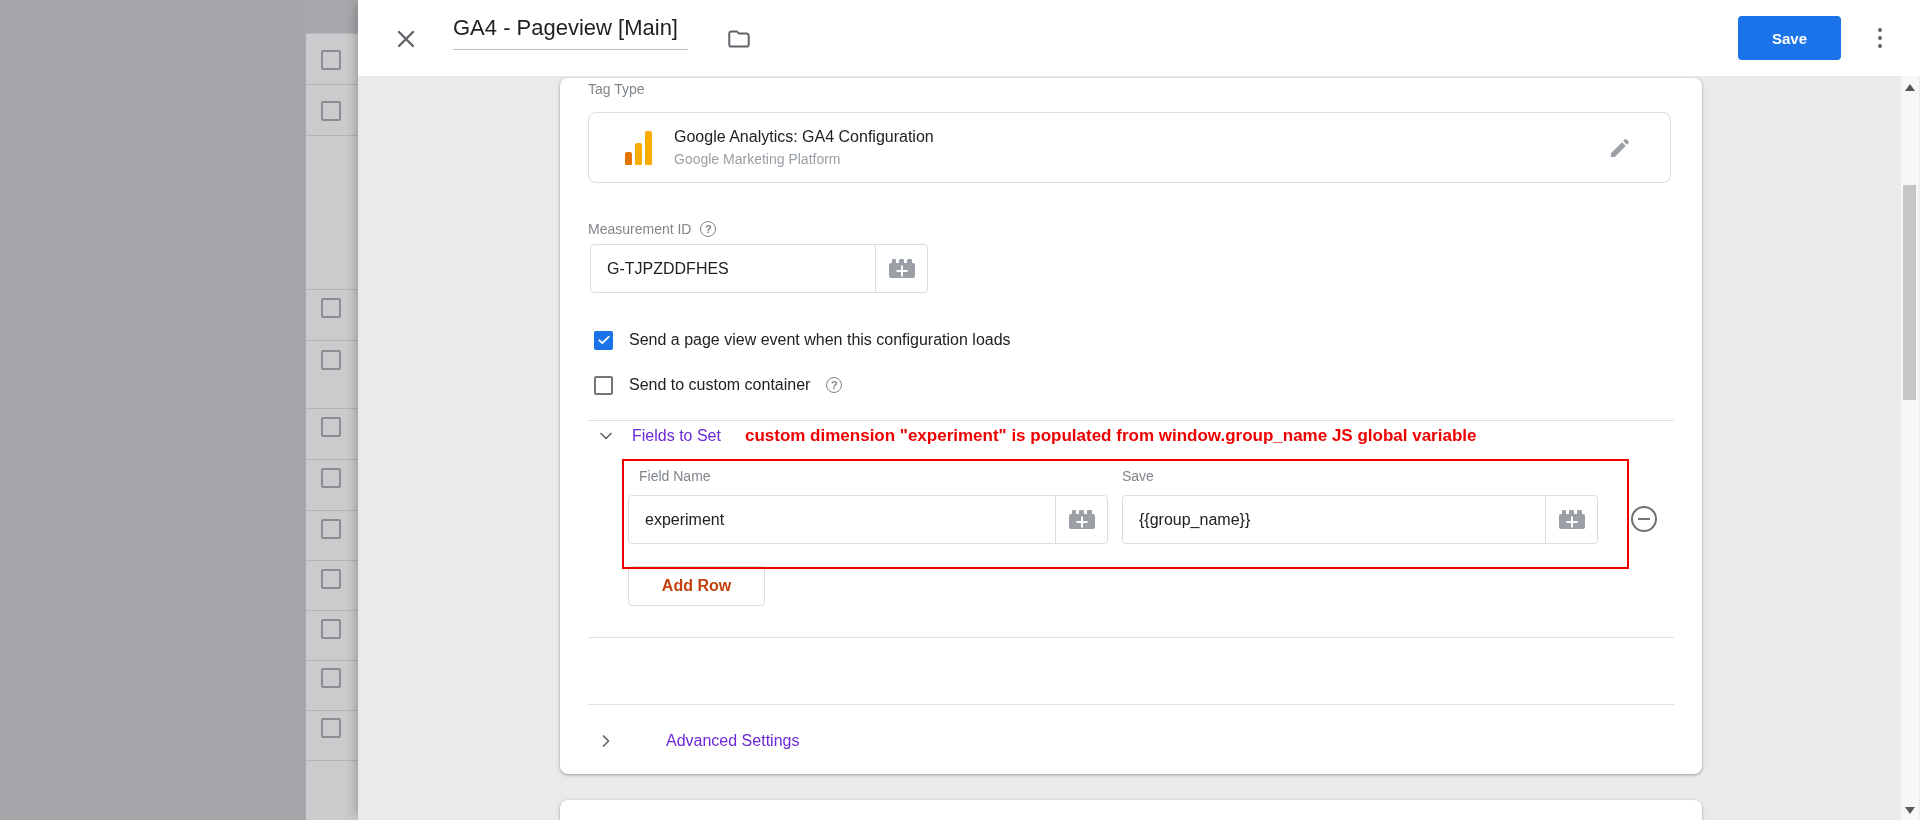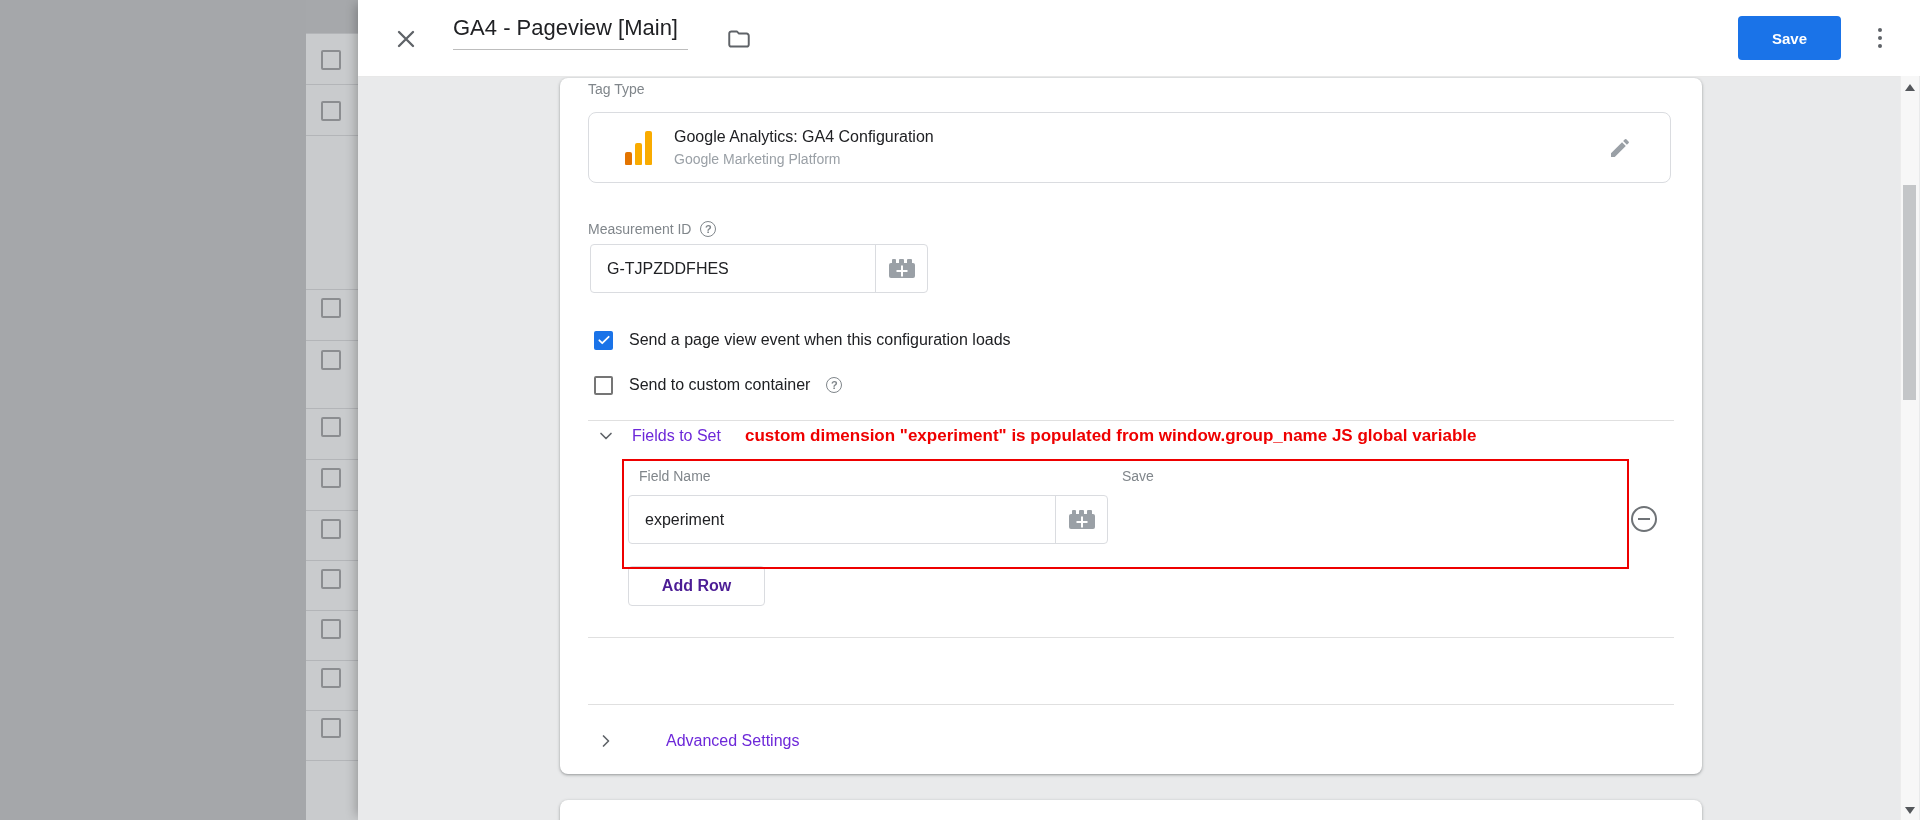--- a/index.html
+++ b/index.html
@@ -99,21 +99,21 @@
   .val-label{position:absolute;left:562px;top:390px;}
   .ig-fn{left:68px;top:417px;width:480px;}
   .ig-val{left:562px;top:417px;width:476px;}
 
   .minus-btn{position:absolute;left:1071px;top:428px;width:26px;height:26px;border:2px solid #6f7377;
              border-radius:50%;box-sizing:border-box;cursor:pointer;display:flex;align-items:center;
              justify-content:center;}
   .minus-btn i{width:12px;height:2px;background:#6f7377;display:block;}
 
   .add-row-btn{position:absolute;left:68px;top:488px;width:137px;height:40px;background:#fff;
-               border:1px solid #dadce0;border-radius:4px;color:#4c1d95;font-size:16px;
+               border:1px solid #dadce0;border-radius:4px;color:#c2410c;font-size:16px;
                font-weight:bold;font-family:inherit;cursor:pointer;}
 
   
   .scrollbar{position:absolute;left:1900px;top:76px;width:18px;height:744px;background:#f7f7f7;
              border-left:1px solid #ececec;z-index:6;}
   .sb-up{position:absolute;left:4px;top:8px;width:0;height:0;border-left:5px solid transparent;
          border-right:5px solid transparent;border-bottom:7px solid #54575b;cursor:pointer;}
   .sb-down{position:absolute;left:4px;bottom:6px;width:0;height:0;border-left:5px solid transparent;
            border-right:5px solid transparent;border-top:7px solid #54575b;cursor:pointer;}
   .sb-thumb{position:absolute;left:2px;top:109px;width:13px;height:215px;background:#c4c6c8;cursor:pointer;}
@@ -255,20 +255,33 @@
         <div class="brick">
             <div class="studs">
               <i></i>
               <i></i>
               <i></i>
             </div>
             <div class="body"></div>
           </div>
       </div>
     </div>
+    <div class="input-group ig-val">
+      <input readonly="" value="{{group_name}}" style="">
+      <div class="brick-cell">
+        <div class="brick">
+            <div class="studs">
+              <i></i>
+              <i></i>
+              <i></i>
+            </div>
+            <div class="body"></div>
+          </div>
+      </div>
+    </div>
 
     <div class="minus-btn">
         <i></i>
       </div>
 
     <button class="add-row-btn">Add Row</button>
 
     <div class="divider div-2"></div>
 
 

